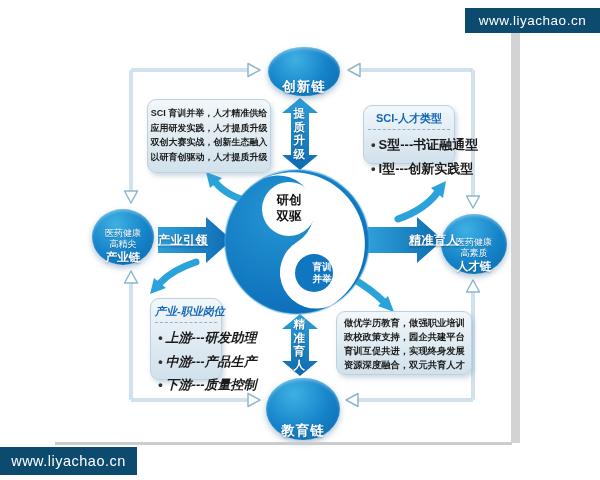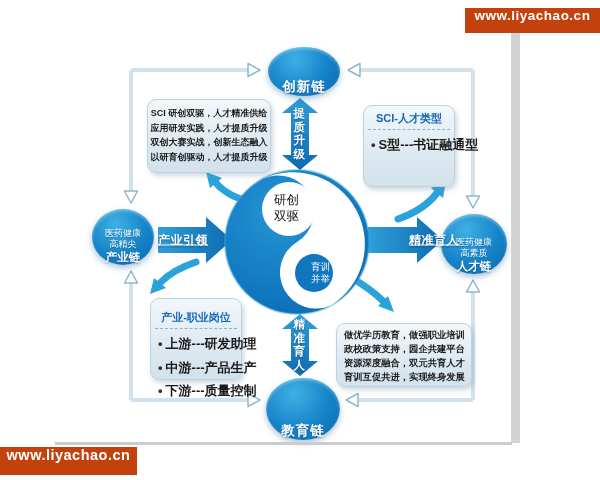--- a/index.html
+++ b/index.html
@@ -5,63 +5,63 @@
   html,body{margin:0;padding:0;background:#ffffff;}
   .stage{position:relative;width:600px;height:480px;background:#ffffff;overflow:hidden;
          font-family:"Liberation Sans",sans-serif;}
   .art{position:absolute;left:0;top:0;width:600px;height:480px;}
 
   
   .vstrip{position:absolute;left:511px;top:10px;width:9px;height:433px;background:#d2d3d4;}
   .hstrip{position:absolute;left:55px;top:442px;width:457px;height:3px;background:#cbcccd;}
 
   
-  .webbar{position:absolute;background:#c2410c;color:#ffffff;display:flex;
-          justify-content:center;font-weight:bold;letter-spacing:.5px;}
+  .webbar{position:absolute;background:#0c4a6e;color:#ffffff;display:flex;
+          align-items:center;justify-content:center;font-weight:normal;letter-spacing:.5px;}
   .webbar.top{left:465px;top:8px;width:135px;height:25px;font-size:13.5px;}
   .webbar.bottom{left:0;top:447px;width:137px;height:28px;font-size:14.5px;}
 
   
   .node{position:absolute;border-radius:50%;color:#fff;text-align:center;
         display:flex;flex-direction:column;align-items:center;justify-content:flex-end;
         background:radial-gradient(circle at 38% 26%,#3fb0e4 0%,#1583c8 55%,#0c67ac 100%);
         box-shadow:0 3px 6px rgba(25,85,135,.35), inset 0 2px 3px rgba(255,255,255,.35);}
   .node-top{left:268px;top:47px;width:72px;height:49px;}
   .node-left{left:92px;top:209px;width:62px;height:56px;}
   .node-right{left:441px;top:214px;width:66px;height:60px;}
   .node-bottom{left:266px;top:378px;width:74px;height:62px;}
   .node .big{font-size:13.5px;font-weight:bold;letter-spacing:1px;text-shadow:0 1px 2px rgba(0,40,80,.4);}
   .node .sm{font-size:9px;line-height:1.25;text-shadow:0 1px 1px rgba(0,40,80,.4);}
   .node .bld{font-size:11.5px;font-weight:bold;line-height:1.3;text-shadow:0 1px 2px rgba(0,40,80,.4);}
 
   
-  .corelabel{position:absolute;transform:translate(-50%,-50%);text-align:left;font-weight:normal;}
+  .corelabel{position:absolute;transform:translate(-50%,-50%);text-align:center;font-weight:bold;}
   .core-upper{left:289px;top:209px;width:30px;font-size:12.5px;line-height:1.25;color:#111;word-break:break-all;}
   .core-lower{left:322px;top:273px;width:22px;font-size:9.5px;line-height:1.3;color:#fff;word-break:break-all;}
 
   
   .alabel{position:absolute;transform:translate(-50%,-50%);color:#fff;font-weight:bold;
           text-shadow:0 1px 2px rgba(0,40,80,.45);white-space:nowrap;}
   .alabel.h{font-size:12px;letter-spacing:.5px;text-decoration:underline;}
   .alabel.v{width:13px;font-size:11.5px;line-height:1.18;word-break:break-all;white-space:normal;text-align:left;}
   .lbl-industry{left:183px;top:240px;}
   .lbl-precise{left:393px;top:240px;margin-left:41px;}
   .lbl-quality{left:300px;top:134px;}
   .lbl-lifelong{left:300px;top:345px;}
 
   
   .ibox{position:absolute;box-sizing:border-box;border:1px solid #bcd2e0;border-radius:9px;
         background:linear-gradient(180deg,#f2f7fa 0%,#dde9f1 60%,#d2e1eb 100%);
         box-shadow:2px 3px 5px rgba(110,145,170,.35);color:#1a1a1a;}
   .box-tl{left:147px;top:99px;width:124px;height:74px;padding:6px 2px;}
-  .box-br{left:336px;top:311px;width:136px;height:64px;padding:5px 7px;margin-top:12px;}
+  .box-br{left:336px;top:311px;width:136px;height:64px;padding:5px 7px;}
   .ibox .tline{font-size:9px;font-weight:bold;text-align:center;line-height:1.62;white-space:nowrap;}
   .box-br .tline{font-size:9.3px;line-height:1.5;}
-  .box-tr{left:363px;top:105px;width:92px;height:82px;padding:5px 4px;}
-  .box-bl{left:150px;top:298px;width:92px;height:82px;padding:11px 4px;}
+  .box-tr{left:363px;top:105px;width:92px;height:59px;padding:5px 4px;}
+  .box-bl{left:150px;top:298px;width:72px;height:82px;padding:5px 4px;font-style:italic;}
   .ibox .title{font-size:11px;font-weight:bold;color:#1467b8;text-align:center;
                border-bottom:1px dashed #8fb2c8;padding-bottom:3px;margin-bottom:3px;white-space:nowrap;}
   .ibox .item{font-size:13px;font-weight:bold;line-height:1.82;white-space:nowrap;padding-left:3px;}
   .ibox .item::before{content:"•";margin-right:3px;color:#333;}
 </style>
 </head>
 <body>
 
 <div class="stage">
 
@@ -145,43 +145,44 @@
   <div class="node node-bottom">
     <span class="big">教育链</span>
   </div>
 
   <div class="alabel h lbl-industry">产业引领</div>
   <div class="alabel h lbl-precise">精准育人</div>
   <div class="alabel v lbl-quality">提质升级</div>
   <div class="alabel v lbl-lifelong">精准育人</div>
 
   <div class="ibox box-tl">
-    <div class="tline">SCI 研创双驱，人才精准供给</div>
+    <div class="tline">SCI 育训并举，人才精准供给</div>
     <div class="tline">应用研发实践，人才提质升级</div>
     <div class="tline">双创大赛实战，创新生态融入</div>
     <div class="tline">以研育创驱动，人才提质升级</div>
   </div>
 
   <div class="ibox box-tr">
     <div class="title">SCI-人才类型</div>
     <div class="item">S型---书证融通型</div>
+    <div class="item">I型---创新实践型</div>
   </div>
 
   <div class="ibox box-bl">
     <div class="title">产业-职业岗位</div>
     <div class="item">上游---研发助理</div>
     <div class="item">中游---产品生产</div>
     <div class="item">下游---质量控制</div>
   </div>
 
   <div class="ibox box-br">
     <div class="tline">做优学历教育，做强职业培训</div>
     <div class="tline">政校政策支持，园企共建平台</div>
+    <div class="tline">育训互促共进，实现终身发展</div>
     <div class="tline">资源深度融合，双元共育人才</div>
-    <div class="tline">育训互促共进，实现终身发展</div>
   </div>
 
   <div class="vstrip"></div>
   <div class="hstrip"></div>
 
   <div class="webbar top">
     <span>www.liyachao.cn</span>
   </div>
   <div class="webbar bottom">
     <span>www.liyachao.cn</span>

